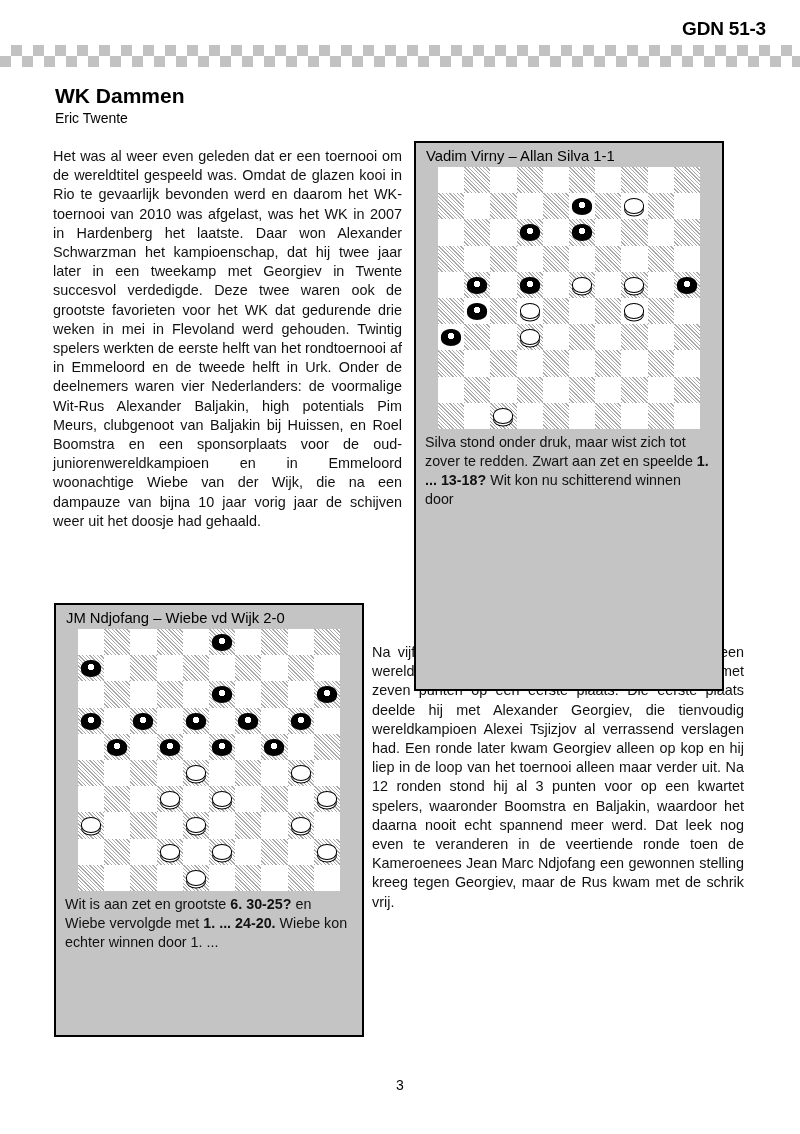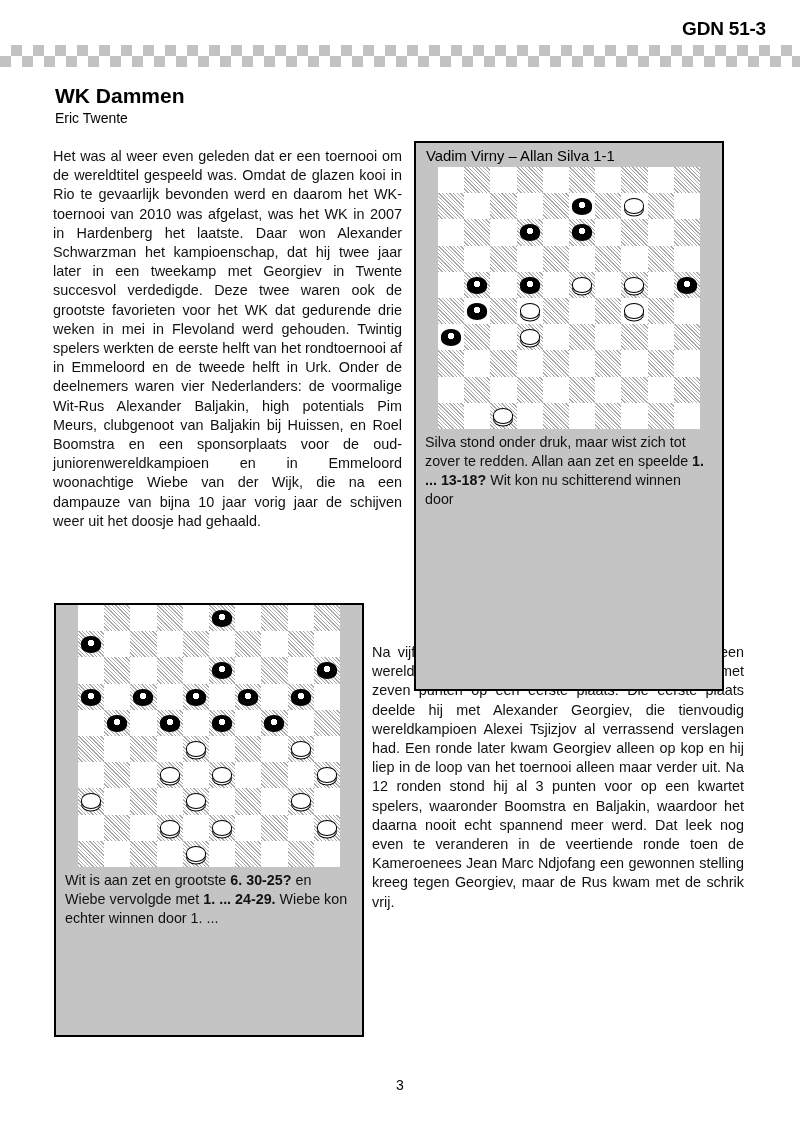--- a/index.html
+++ b/index.html
@@ -263,25 +263,26 @@
         <div class="sq" style="left: 78.6px; top: 235.8px;"></div>
         <div class="sq dark" style="left: 104.8px; top: 235.8px;"></div>
         <div class="sq" style="left: 131px; top: 235.8px;"></div>
         <div class="sq dark" style="left: 157.2px; top: 235.8px;"></div>
         <div class="sq" style="left: 183.4px; top: 235.8px;"></div>
         <div class="sq dark" style="left: 209.6px; top: 235.8px;"></div>
         <div class="sq" style="left: 235.8px; top: 235.8px;"></div>
       </div>
   </div>
   <div class="diagram-caption">
-    <span>Silva stond onder druk, maar wist zich tot zover te redden. Allan aan zet en speelde </span><b>1. ... 13-18?</b><span> Wit kon nu schitterend winnen door</span>
+    <span>Silva stond onder druk, maar wist zich tot zover te redden. Zwart aan zet en speelde </span><b>1. ... 13-18?</b><span> Wit kon nu schitterend winnen door</span>
   </div>
 </div>
 
 <div class="diagram-box" id="diagram-2">
+  <div class="diagram-title">JM Ndjofang – Wiebe vd Wijk 2-0</div>
   <div class="board-wrap">
     <div class="board" id="board-2">
         <div class="sq" style="left: 0px; top: 0px;"></div>
         <div class="sq dark" style="left: 26.2px; top: 0px;"></div>
         <div class="sq" style="left: 52.4px; top: 0px;"></div>
         <div class="sq dark" style="left: 78.6px; top: 0px;"></div>
         <div class="sq" style="left: 104.8px; top: 0px;"></div>
         <div class="sq dark" style="left: 131px; top: 0px;">
           <div class="piece black"></div>
         </div>
@@ -423,17 +424,17 @@
           <div class="piece white"></div>
         </div>
         <div class="sq" style="left: 131px; top: 235.8px;"></div>
         <div class="sq dark" style="left: 157.2px; top: 235.8px;"></div>
         <div class="sq" style="left: 183.4px; top: 235.8px;"></div>
         <div class="sq dark" style="left: 209.6px; top: 235.8px;"></div>
         <div class="sq" style="left: 235.8px; top: 235.8px;"></div>
       </div>
   </div>
   <div class="diagram-caption">
-    <span>Wit is aan zet en grootste </span><b>6. 30-25?</b><span> en Wiebe vervolgde met </span><b>1. ... 24-29.</b><span> Wiebe kon echter winnen door 1. ...</span>
+    <span>Wit is aan zet en grootste </span><b>6. 30-25?</b><span> en Wiebe vervolgde met </span><b>1. ... 24-20.</b><span> Wiebe kon echter winnen door 1. ...</span>
   </div>
 </div>
 
 <div class="page-number">3</div>
 
 </body></html>

